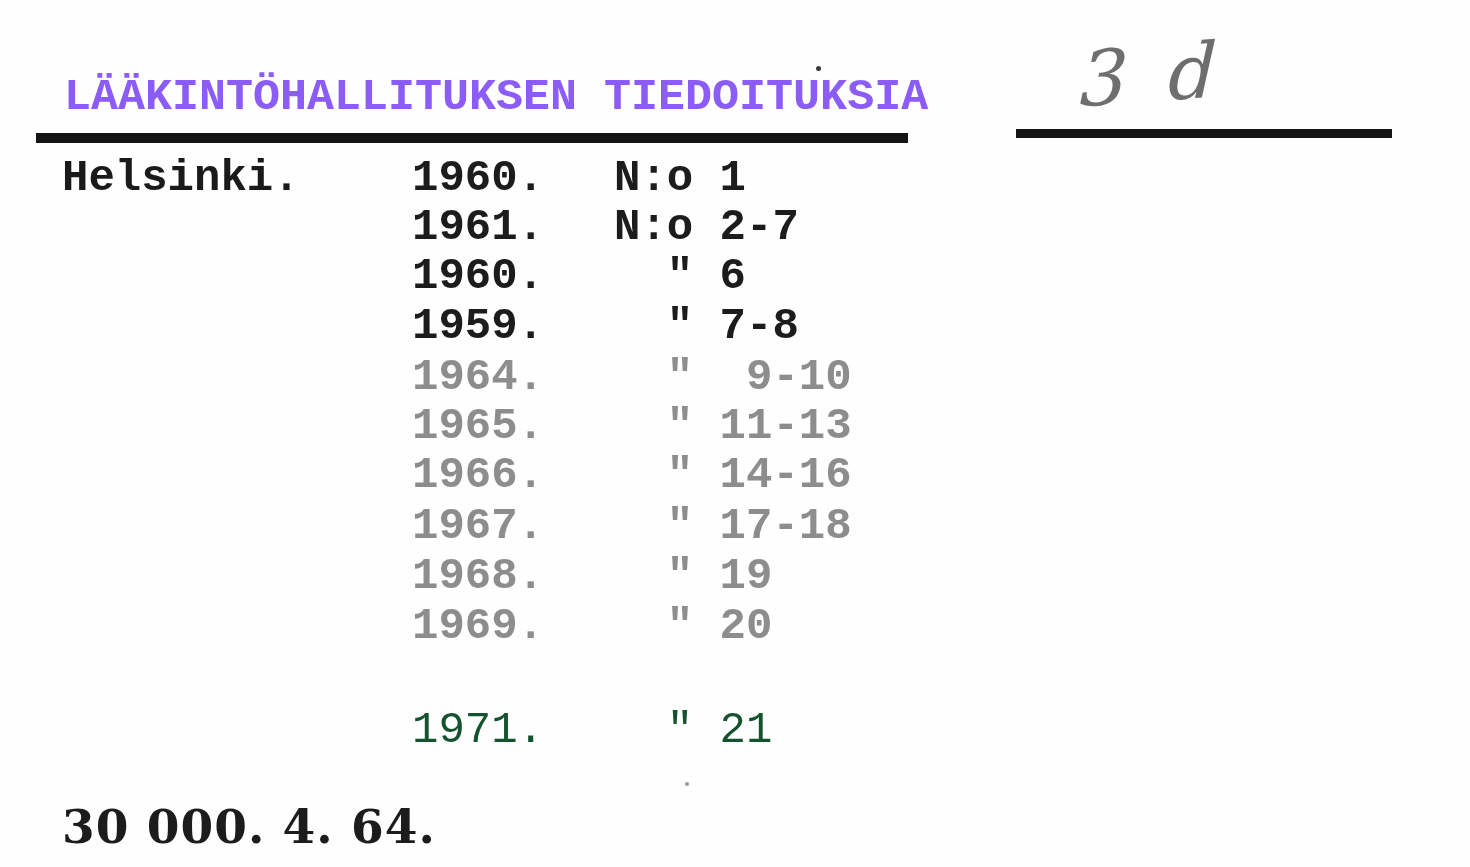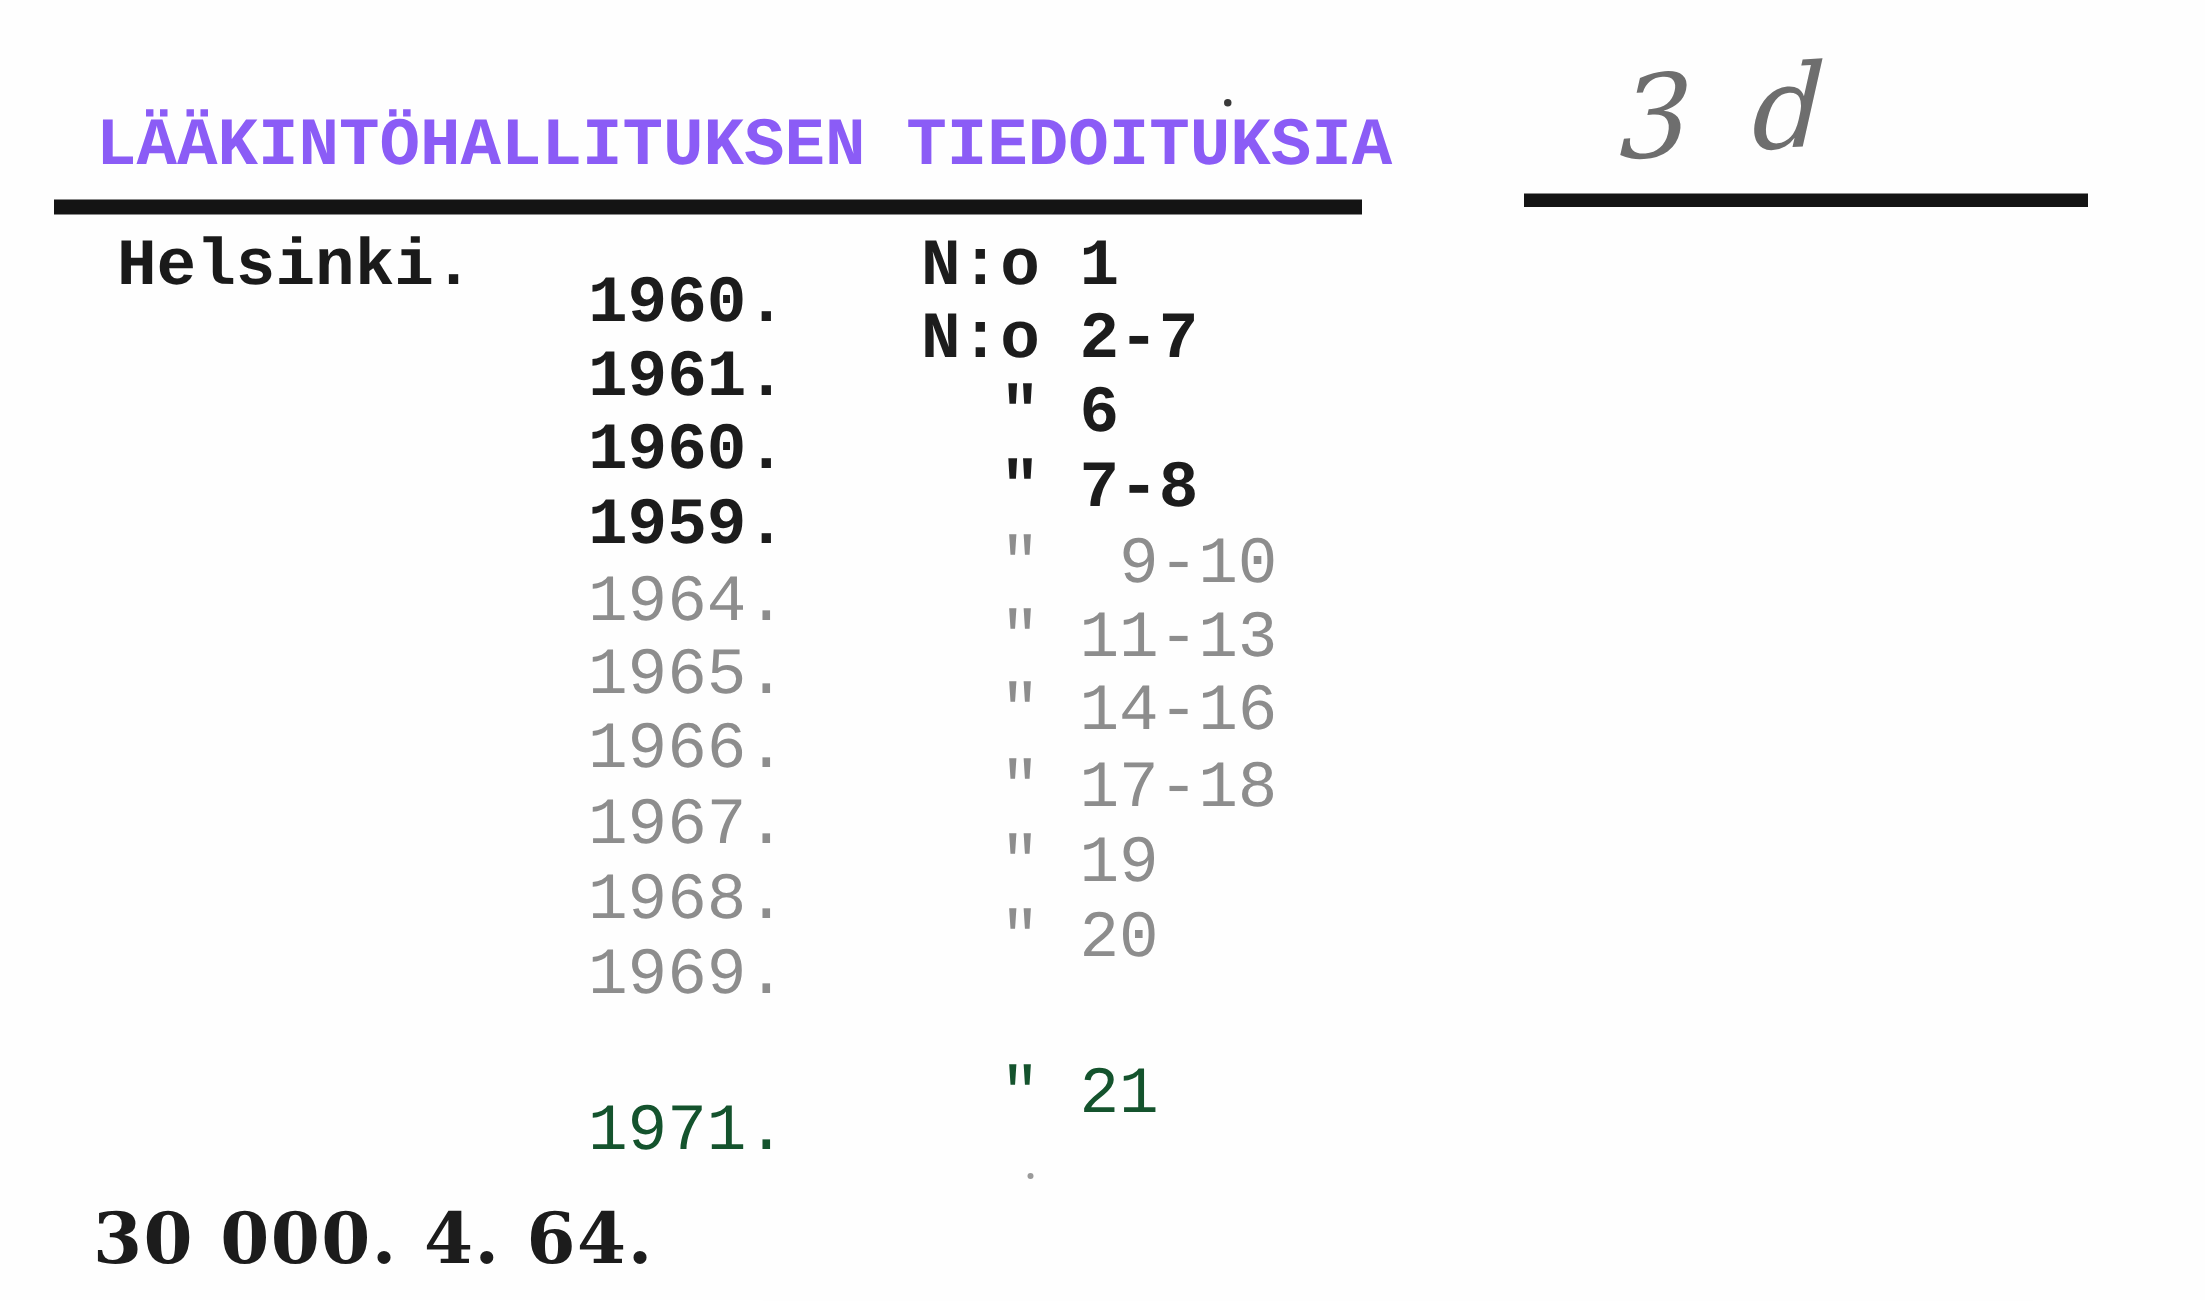--- a/index.html
+++ b/index.html
@@ -50,49 +50,48 @@
     font-family: "DejaVu Serif", serif;
     font-style: italic;
     font-size: 76px;
     color: #6e6e6e;
     letter-spacing: 8px;
     transform: rotate(-4deg) skewX(-6deg);
     white-space: pre;
   }
   .place {
     position: absolute;
-    left: 78px;
+    left: 62px;
     top: 153px;
     font-size: 44px;
     font-weight: bold;
     color: #1a1a1a;
     white-space: pre;
   }
   .row {
     position: absolute;
     left: 0;
     width: 1470px;
     height: 50px;
     font-size: 44px;
     white-space: pre;
   }
   .row .year {
     position: absolute;
-    left: 392px;
+    left: 412px;
     top: 0;
-    margin-top: 25px;
   }
   .row .issue {
     position: absolute;
     left: 614px;
     top: 0;
     white-space: pre;
   }
   .row.bold  { font-weight: bold;   color: #1c1c1c; }
-  .row.faded { font-weight: normal; color: #8d8d8d; }
+  .row.faded { font-weight: bold; color: #8d8d8d; }
   .row.dark  { font-weight: normal; color: #14532d; text-align: right; }
   .imprint {
     position: absolute;
     left: 62px;
     top: 799px;
     font-family: "DejaVu Serif", serif;
     font-weight: bold;
     font-size: 47px;
     color: #1c1c1c;
     letter-spacing: 1px;

